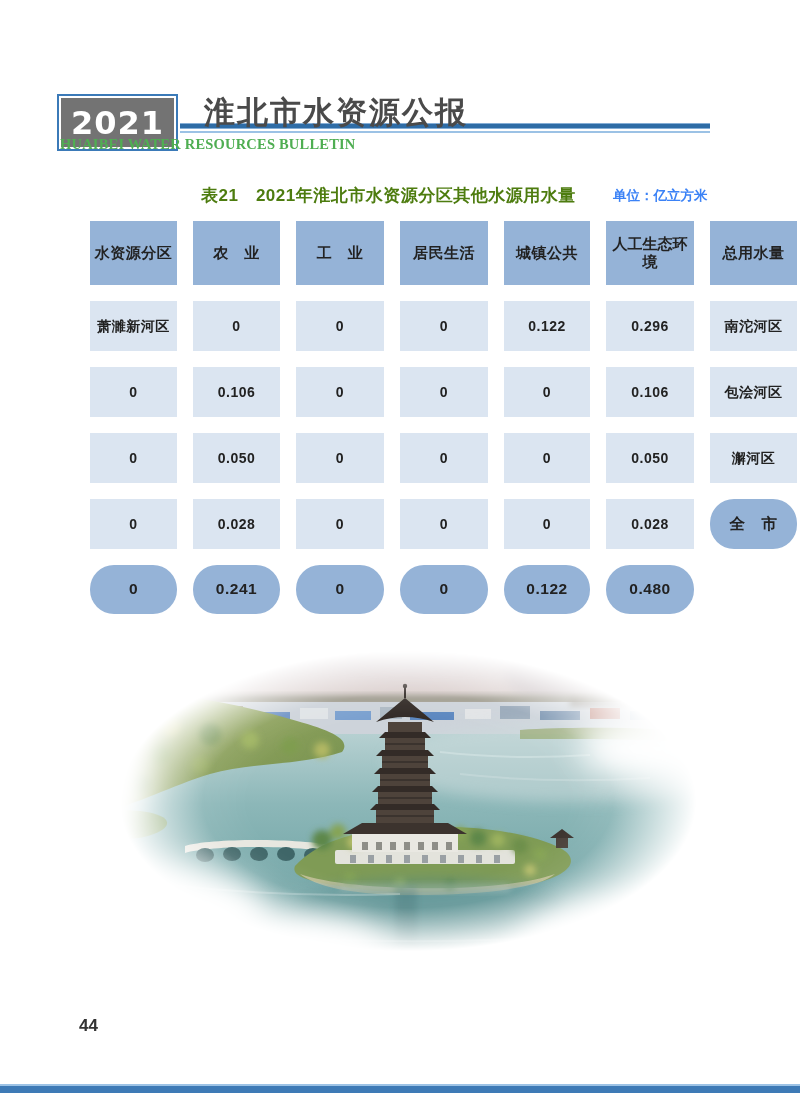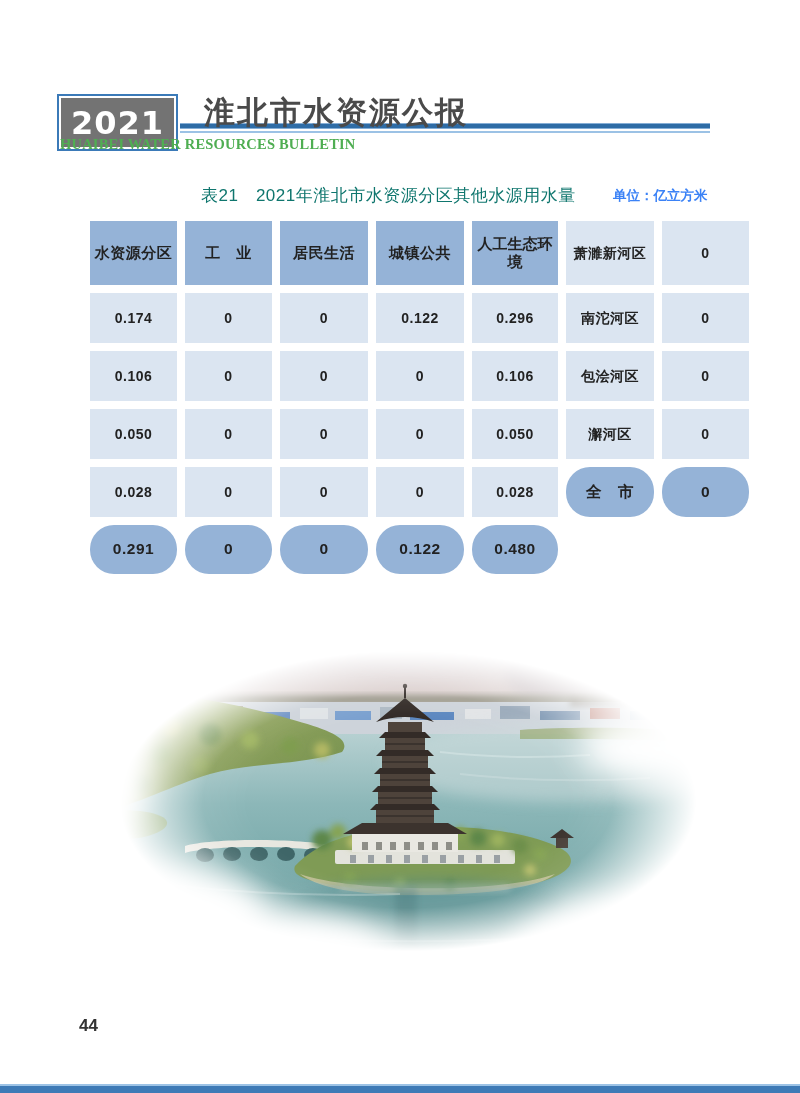--- a/index.html
+++ b/index.html
@@ -30,33 +30,33 @@
     background:#9cc2e5;
   }
   .title-en{
     position:absolute;left:60px;top:136px;
     font-family:"Liberation Serif", serif;font-weight:600;
     font-size:14.5px;color:#4fae52;letter-spacing:0.2px;white-space:nowrap;text-align:center;
   }
   
   .tbl-caption{
     position:absolute;left:201px;top:184px;
-    font-size:17px;font-weight:normal;color:#0f766e;letter-spacing:0.5px;white-space:nowrap;
+    font-size:17px;font-weight:bold;color:#4d7c0f;letter-spacing:0.5px;white-space:nowrap;
   }
   .tbl-unit{
     position:absolute;left:613px;top:187px;
     font-size:13.5px;font-weight:bold;color:#3b82f6;white-space:nowrap;
   }
   
   .water-table{
     position:absolute;left:90px;top:221px;width:629px;
     display:grid;
     grid-template-columns:87px 87px 88px 88px 86px 88px 87px;
     grid-template-rows:64px 50px 50px 50px 50px 49px;
-    gap:8px;background:#ffffff;
+    gap:16px;background:#ffffff;
   }
   .cell{
     display:flex;align-items:center;justify-content:center;
     font-weight:bold;color:#222222;font-size:15px;letter-spacing:0.5px;
     text-align:center;line-height:1.2;
   }
   .cell.th{background:#95b3d7;}
   .cell.td{background:#dbe5f1;font-size:14px;}
   .cell.tt{background:#95b3d7;font-size:15.5px;border-radius:24px;}
   .cell.hdr-wide{letter-spacing:0;}
@@ -92,27 +92,28 @@
 <div class="rule-dark"></div>
 <div class="rule-light"></div>
 <div class="title-cn">淮北市水资源公报</div>
 <div class="title-en">HUAIBEI WATER RESOURCES BULLETIN</div>
 
 <div class="tbl-caption">表21　2021年淮北市水资源分区其他水源用水量</div>
 <div class="tbl-unit">单位：亿立方米</div>
 
 <div class="water-table">
     <div class="cell th">水资源分区</div>
+    <div class="cell th">农　业</div>
     <div class="cell th">工　业</div>
     <div class="cell th">居民生活</div>
     <div class="cell th">城镇公共</div>
     <div class="cell th hdr-wide">人工生态环境</div>
+    <div class="cell th">总用水量</div>
     <div class="cell td">萧濉新河区</div>
     <div class="cell td">0</div>
-    <div class="cell td">0.174</div>
     <div class="cell td">0</div>
     <div class="cell td">0</div>
     <div class="cell td">0.122</div>
     <div class="cell td">0.296</div>
     <div class="cell td">南沱河区</div>
     <div class="cell td">0</div>
     <div class="cell td">0.106</div>
     <div class="cell td">0</div>
     <div class="cell td">0</div>
     <div class="cell td">0</div>
@@ -126,21 +127,21 @@
     <div class="cell td">0.050</div>
     <div class="cell td">澥河区</div>
     <div class="cell td">0</div>
     <div class="cell td">0.028</div>
     <div class="cell td">0</div>
     <div class="cell td">0</div>
     <div class="cell td">0</div>
     <div class="cell td">0.028</div>
     <div class="cell tt">全　市</div>
     <div class="cell tt">0</div>
-    <div class="cell tt">0.291</div>
+    <div class="cell tt">0.241</div>
     <div class="cell tt">0</div>
     <div class="cell tt">0</div>
     <div class="cell tt">0.122</div>
     <div class="cell tt">0.480</div>
   </div>
 
 <div class="photo">
   <svg width="616" height="334" viewBox="0 0 616 334" xmlns="http://www.w3.org/2000/svg">
     <defs>
       <linearGradient id="skyGrad" x1="0" y1="0" x2="0" y2="1">

